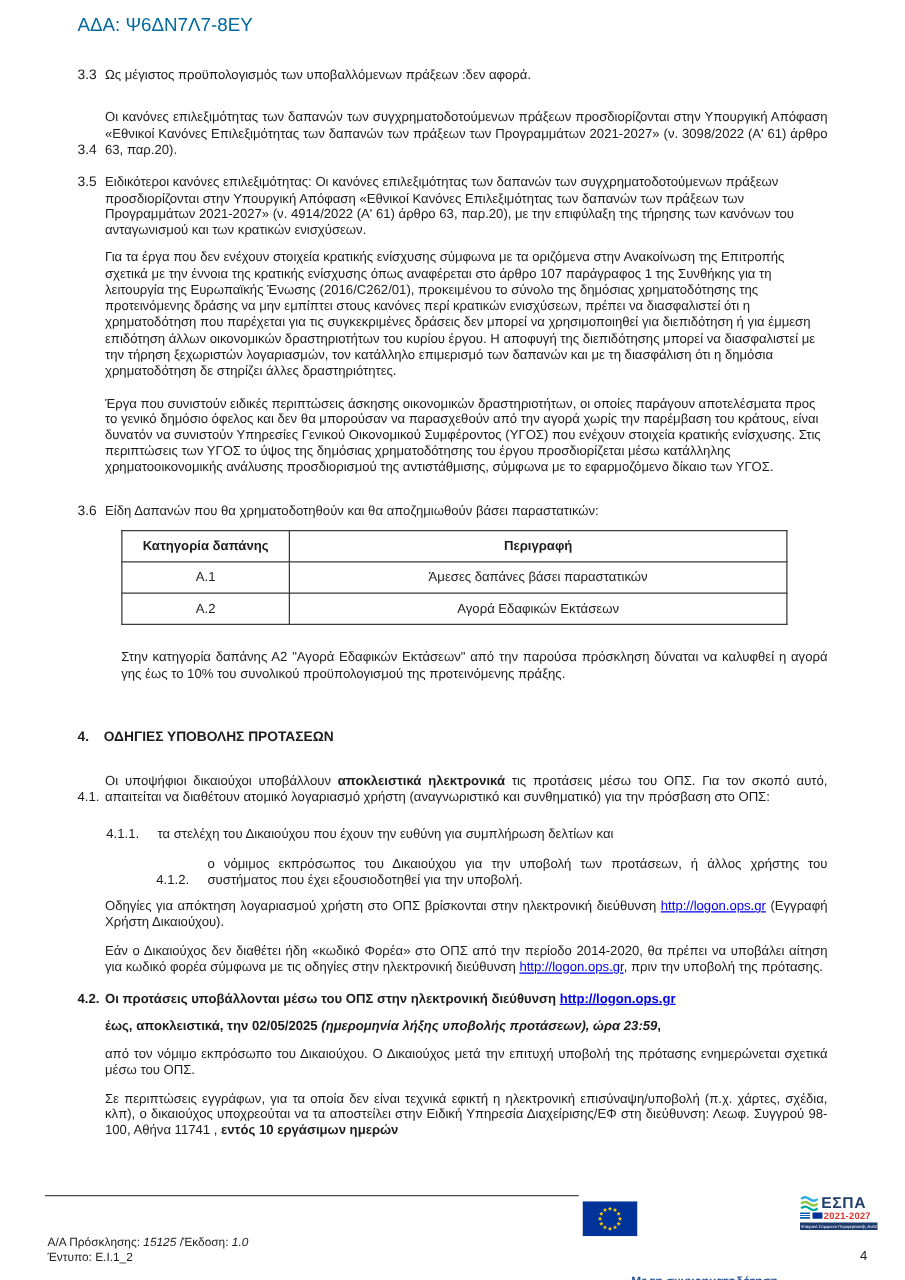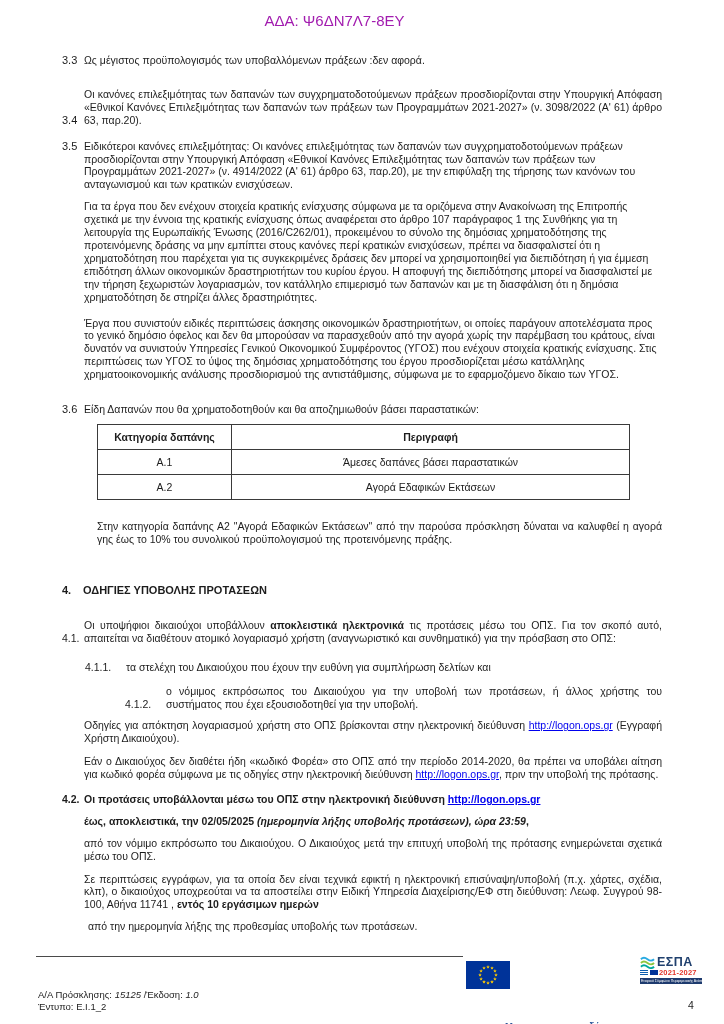--- a/index.html
+++ b/index.html
@@ -1,19 +1,19 @@
 <!DOCTYPE html>
 <html><head>
 <meta charset="utf-8">
 <style>
   html,body{margin:0;padding:0;background:#fff;}
   .page{position:relative;width:724px;height:1024px;background:#fff;overflow:hidden;
         font-family:"Liberation Sans",sans-serif;color:#1c1c1c;}
   .content{padding:0 62px;}
-  .ada{margin-top:12px;text-align:center;padding-right:55px;font-size:15px;color:#a21caf;}
+  .ada{margin-top:12px;text-align:left;padding-right:55px;font-size:15px;color:#0369a1;}
   .para{font-size:10.5px;line-height:12.9px;}
   .just{text-align:justify;align-items:flex-end;}
   .hang{display:flex;}
   .hang > .num{flex:0 0 22px;}
   .hang > .body{flex:1 1 auto;}
   .numlg{font-size:11px;}
   .sub{margin-left:63px;}
   .sub > .num{flex:0 0 41px;}
   .indent{margin-left:22px;}
   b,.bold{font-weight:bold;}
@@ -139,21 +139,20 @@
     <div class="para indent boldline" style="margin-top:9px;">
       <span>έως, αποκλειστικά, την 02/05/2025 </span><span class="bi">(ημερομηνία λήξης υποβολής προτάσεων), ώρα 23:59</span><span>,</span>
     </div>
 
     <div class="para indent just" style="margin-top:9px;">από τον νόμιμο εκπρόσωπο του Δικαιούχου. Ο Δικαιούχος μετά την επιτυχή υποβολή της πρότασης ενημερώνεται σχετικά μέσω του ΟΠΣ.</div>
 
     <div class="para indent just" style="margin-top:10px;">
       <span>Σε περιπτώσεις εγγράφων, για τα οποία δεν είναι τεχνικά εφικτή η ηλεκτρονική επισύναψη/υποβολή (π.χ. χάρτες, σχέδια, κλπ), ο δικαιούχος υποχρεούται να τα αποστείλει στην Ειδική Υπηρεσία Διαχείρισης/ΕΦ στη διεύθυνση: Λεωφ. Συγγρού 98-100, Αθήνα 11741 , </span><b>εντός 10 εργάσιμων ημερών</b>
     </div>
 
-    <div class="para indent" style="margin-top:9px;padding-left:4px;">από την ημερομηνία λήξης της προθεσμίας υποβολής των προτάσεων.</div>
 
   </div>
 
   <div class="footrule"></div>
 
   <div class="footmeta">
     <div><span>Α/Α Πρόσκλησης: </span><span class="iv">15125</span><span> /Έκδοση: </span><span class="iv">1.0</span></div>
     <div>Έντυπο: Ε.Ι.1_2</div>
   </div>
 

